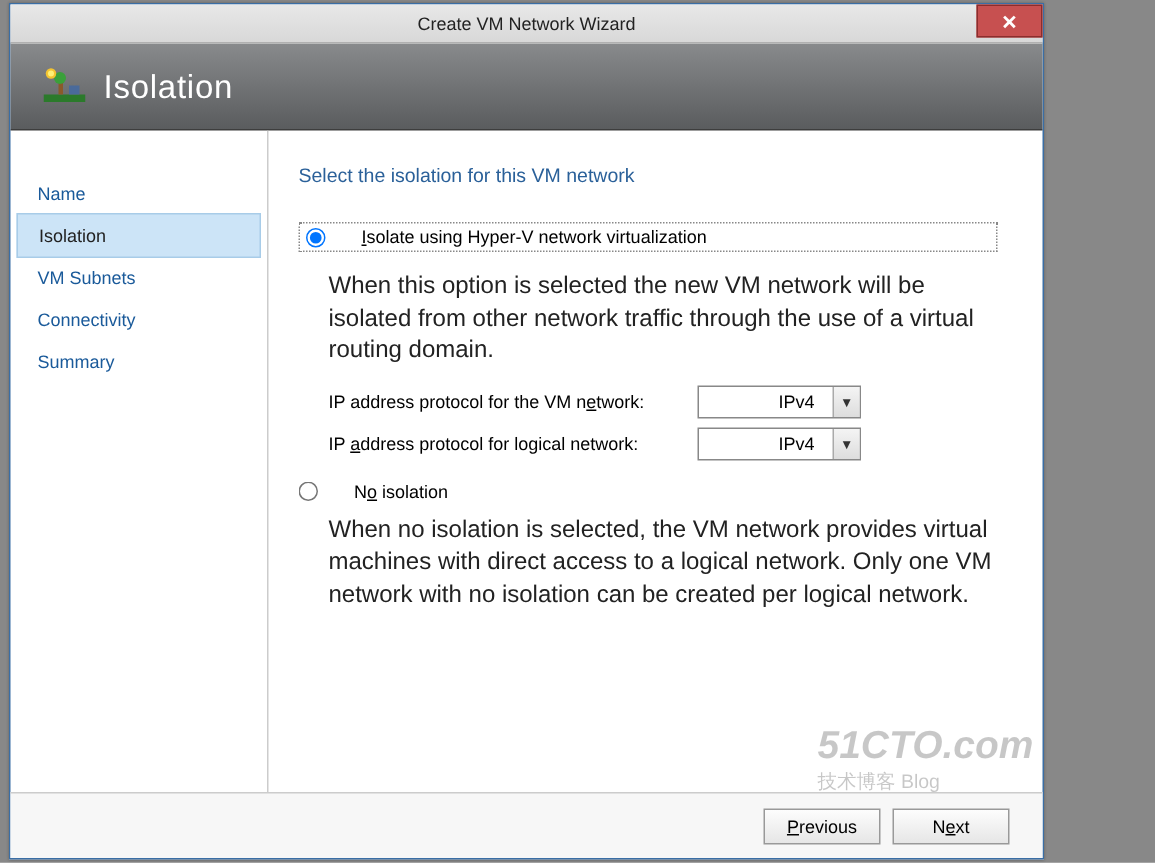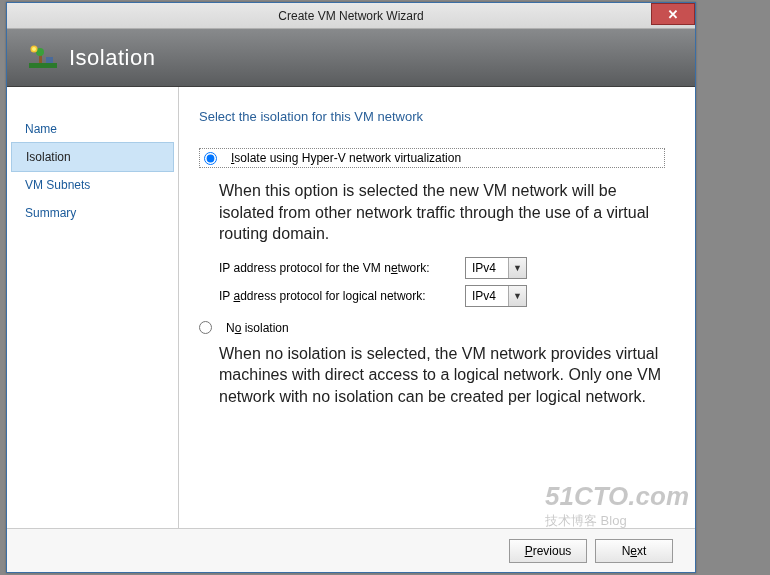--- a/index.html
+++ b/index.html
@@ -104,21 +104,21 @@
   .radio-group {
     border: 1px dotted #888;
     padding: 2px 4px;
     margin-bottom: 4px;
     display: inline-block;
     width: 100%;
   }
   .radio-line {
     display: flex;
     align-items: center;
-    gap: 10px;
+    gap: 20px;
     font-size: 12px;
   }
   .radio-line input[type=radio] {
     margin: 0 4px 0 0;
   }
   .radio-label { color: #000; }
   .radio-label .mnemonic { text-decoration: underline; }
   .desc {
     margin: 8px 0 12px 20px;
     font-size: 16px;
@@ -137,21 +137,21 @@
   .combo {
     display: inline-flex;
     border: 1px solid #888;
     background: #fff;
     height: 22px;
   }
   .combo .val {
     padding: 2px 10px 2px 6px;
     min-width: 42px;
     font-size: 12px;
-    display: flex; align-items: center;
+    display: flex; align-items: center; margin-left: 47px;
   }
   .combo .arrow {
     width: 18px;
     border-left: 1px solid #aaa;
     background: linear-gradient(#f4f4f4,#ddd);
     display: flex; align-items: center; justify-content: center;
     font-size: 9px;
     color: #333;
   }
   .radio-block { margin-bottom: 14px; }
@@ -218,20 +218,21 @@
       </svg>
     </span>
     <h1>Isolation</h1>
   </div>
 
   <div class="body">
     <div class="sidebar">
       <div class="step">Name</div>
       <div class="step active">Isolation</div>
       <div class="step">VM Subnets</div>
+      <div class="step">Connectivity</div>
       <div class="step">Summary</div>
     </div>
 
     <div class="content">
       <h2>Select the isolation for this VM network</h2>
 
       <div class="radio-block">
         <div class="radio-group">
           <div class="radio-line">
             <input type="radio" name="iso" checked="" style="">

